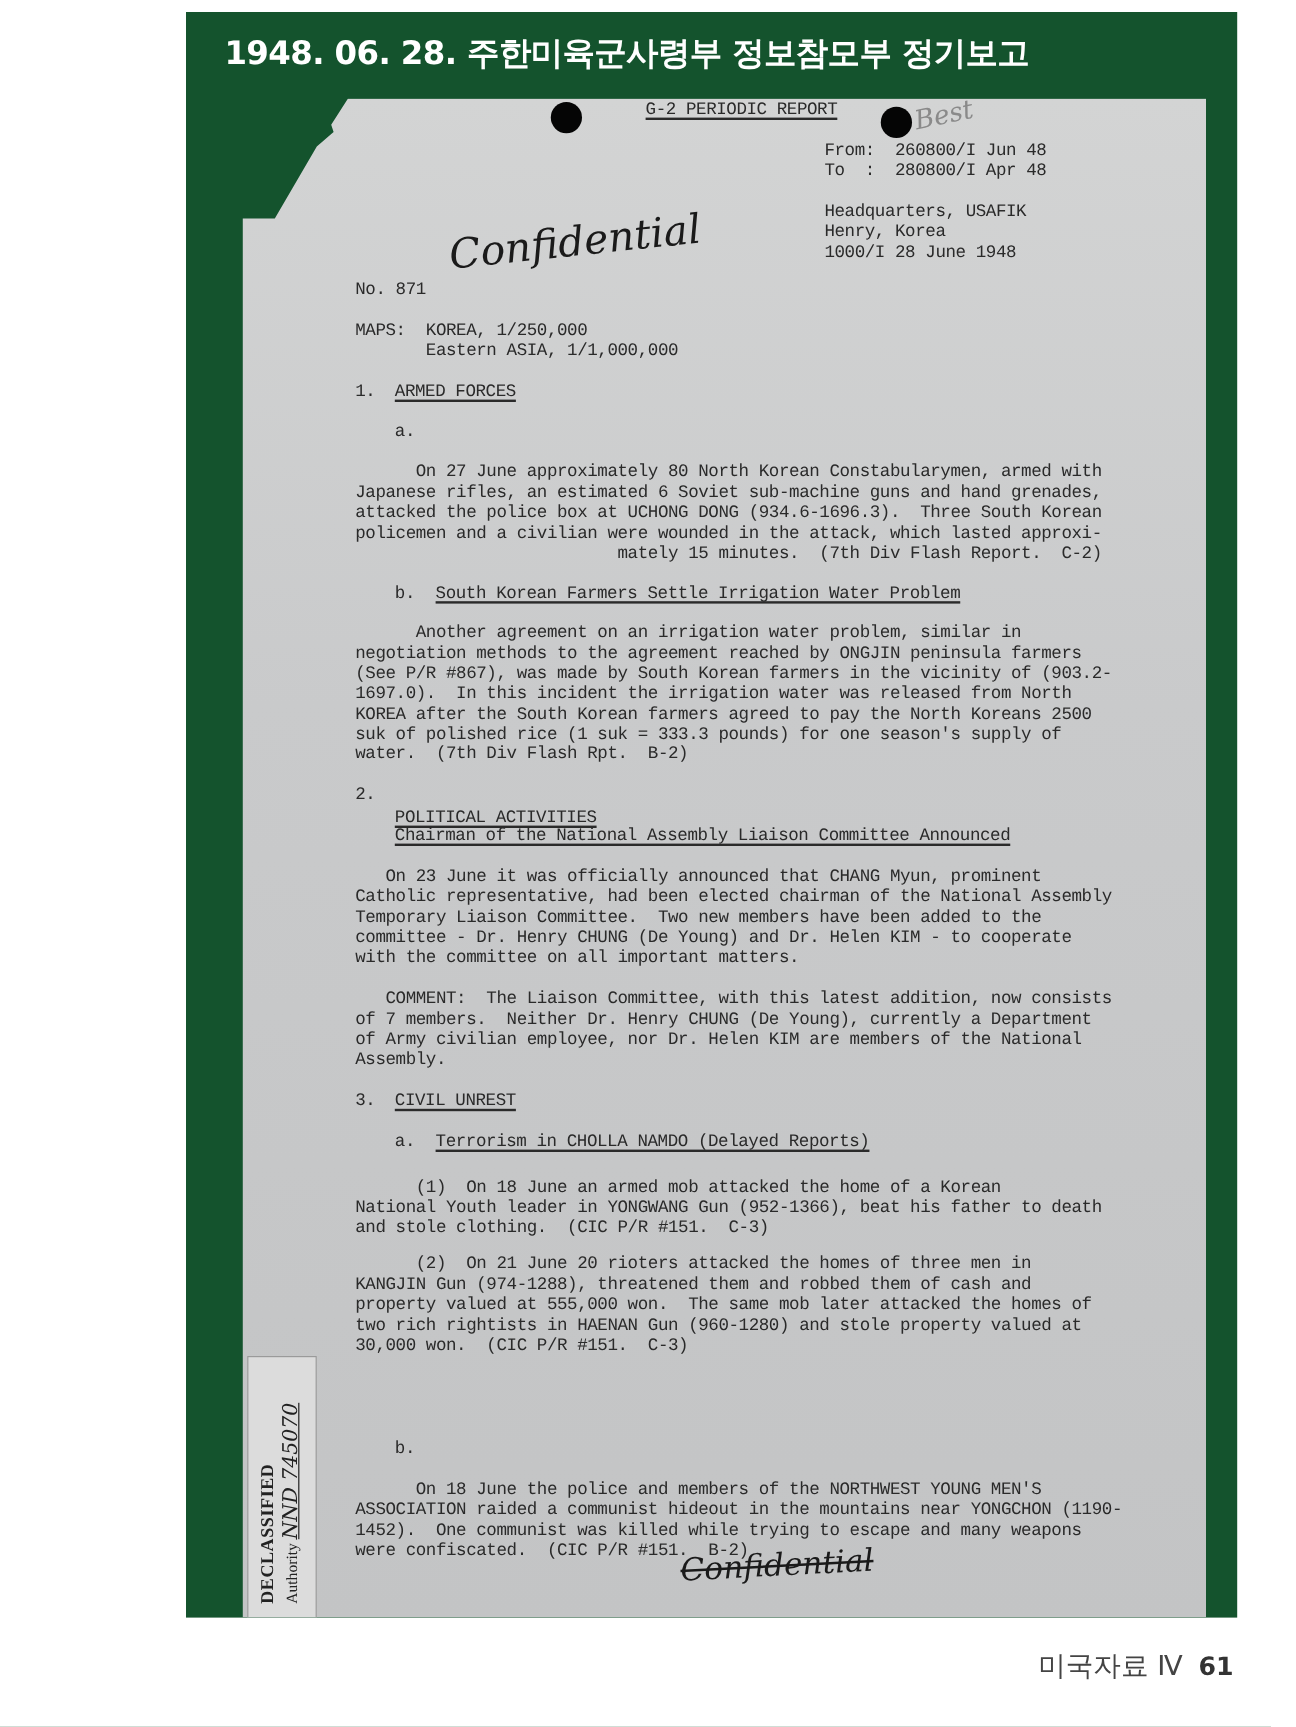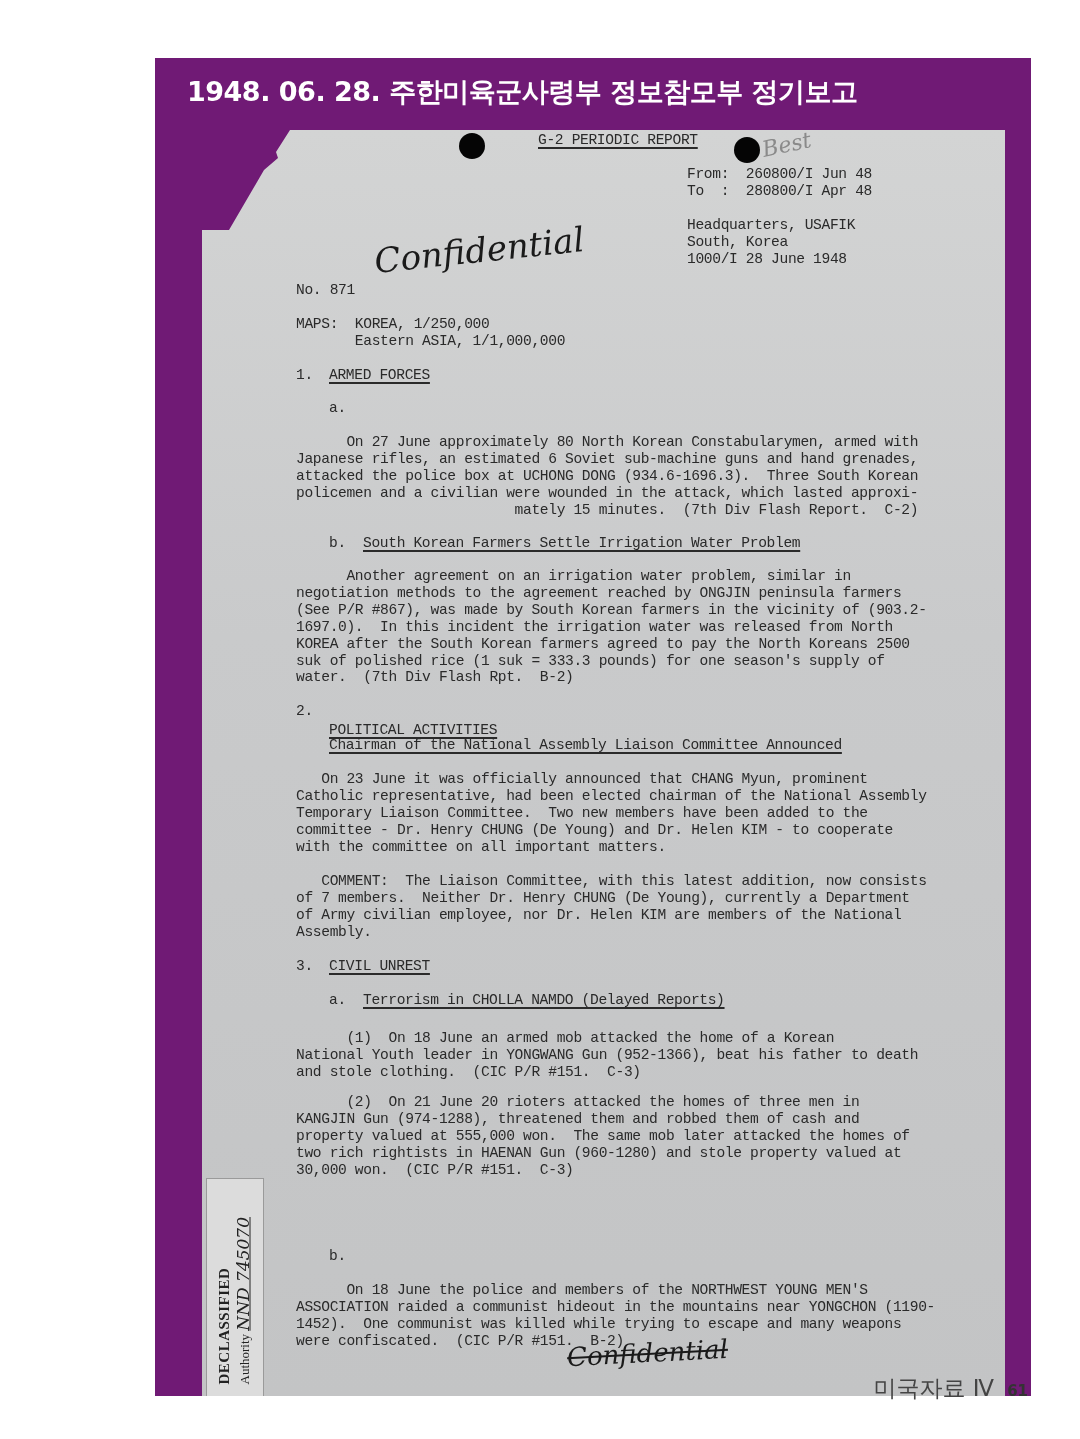--- a/index.html
+++ b/index.html
@@ -2,22 +2,21 @@
 <html><head>
   <meta charset="utf-8">
   <style>
     html, body { margin: 0; padding: 0; }
     body {
       width: 1080px; height: 1439px; background: #ffffff; position: relative; overflow: hidden;
       font-family: "Liberation Sans", sans-serif;
     }
     .photo-frame {
       position: absolute; left: 155px; top: 10px; width: 876px; height: 1338px;
-      background: #701a75;
-      margin-top: 48px;
+      background: #14532d;
     }
     .photo-title {
       position: absolute; left: 32px; top: 16px;
       color: #ffffff; font-family: "DejaVu Sans", sans-serif; font-size: 27px; font-weight: bold;
       letter-spacing: -0.5px; white-space: nowrap;
     }
     .paper {
       position: absolute; left: 47px; top: 72px; width: 803px; height: 1266px;
       background: linear-gradient(180deg, #d3d4d4 0%, #c9cacb 40%, #c3c4c5 100%);
       clip-path: polygon(88px 0, 803px 0, 803px 1266px, 0 1266px, 0 100px, 27px 100px, 62px 40px, 76px 28px, 74px 22px);
@@ -43,41 +42,41 @@
       font-family: "Liberation Serif", serif; color: #222; text-align: left;
     }
     .stamp-line1 { font-size: 15px; font-weight: bold; letter-spacing: 0.5px; }
     .stamp-line2 { font-size: 13px; }
     .stamp-hand { font-family: "DejaVu Serif", serif; font-style: italic; font-size: 17px; text-decoration: underline; }
     .footer {
       position: absolute; right: 52px; top: 1373px; font-family: "DejaVu Sans", sans-serif; color: #444;
       white-space: nowrap;
     }
     .footer-label { font-size: 23px; }
-    .footer-num { font-size: 15px; font-weight: bold; margin-left: 8px; color: #333; }
+    .footer-num { font-size: 21px; font-weight: bold; margin-left: 8px; color: #333; }
   </style>
 </head>
 <body>
 
 <div class="photo-frame">
   <div class="photo-title">1948. 06. 28. 주한미육군사령부 정보참모부 정기보고</div>
 
   <div class="paper">
 
     <div class="hole" style="left:257px; top:3px;"></div>
     <div class="hole" style="left:532px; top:7px;"></div>
 
     <div class="typed u" style="left:336px; top:2px;">G-2 PERIODIC REPORT</div>
     <div class="hand" style="left:560px; top:2px; font-size:22px; color:#8a8a8a; transform:rotate(-12deg);">Best</div>
 
     <div class="typed" style="left:485px; top:36px;">From:  260800/I Jun 48</div>
     <div class="typed" style="left:485px; top:53px;">To  :  280800/I Apr 48</div>
 
     <div class="typed" style="left:485px; top:87px;">Headquarters, USAFIK</div>
-    <div class="typed" style="left:485px; top:104px;">South, Korea</div>
+    <div class="typed" style="left:485px; top:104px;">Henry, Korea</div>
     <div class="typed" style="left:485px; top:121px;">1000/I 28 June 1948</div>
 
     <div class="hand" style="left:172px; top:100px; font-size:34px; transform:rotate(-6deg);">Confidential</div>
 
     <div class="typed" style="left:94px; top:152px;">No. 871</div>
 
     <div class="typed" style="left:94px; top:186px;">MAPS:  KOREA, 1/250,000</div>
     <div class="typed" style="left:94px; top:203px;">       Eastern ASIA, 1/1,000,000</div>
 
     <div class="typed" style="left:94px; top:237px;">1.</div>

